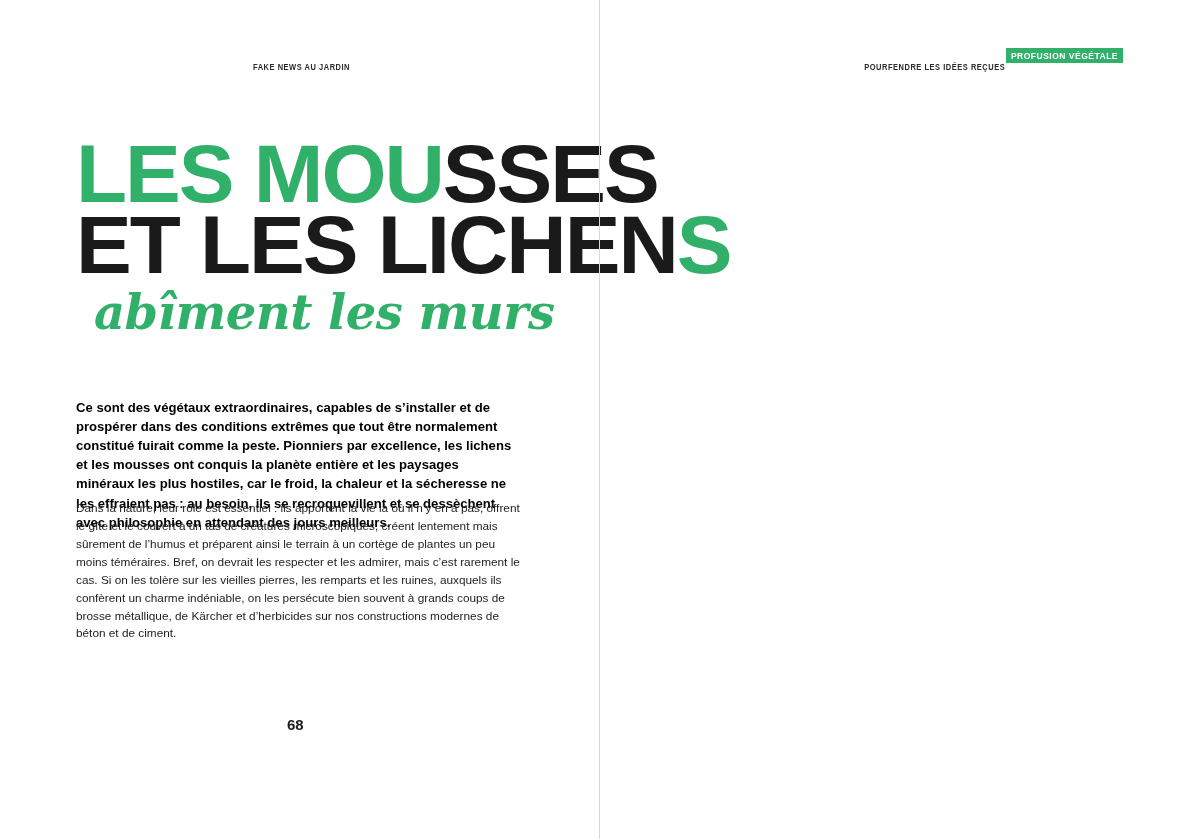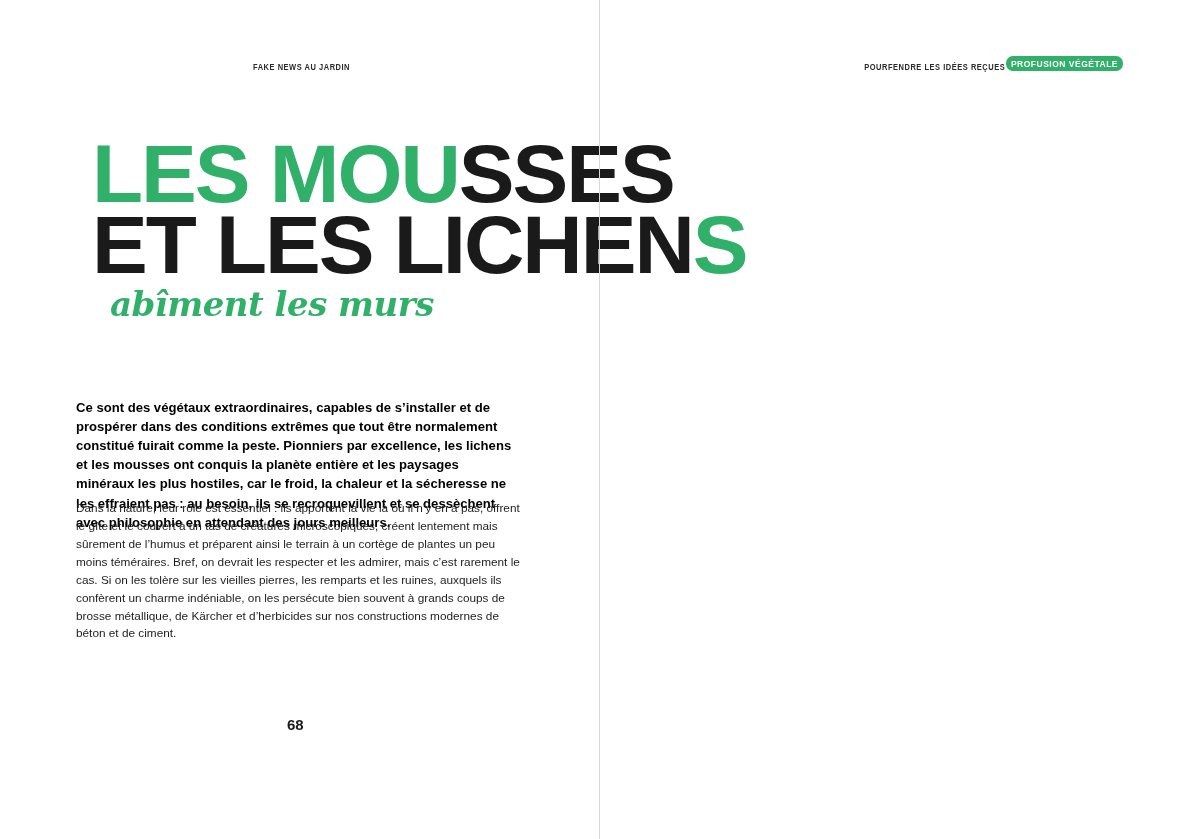--- a/index.html
+++ b/index.html
@@ -50,37 +50,36 @@
     left: 253px;
     transform-origin: left center;
   }
   .runhead-right {
     right: 195px;
     transform-origin: right center;
     text-align: right;
   }
   .runhead-tag {
     position: absolute;
-    top: 56px;
+    top: 48px;
     right: 77px;
     background: #31b06a;
     color: #ffffff;
     font-size: 8.5px;
     font-weight: bold;
     letter-spacing: 0.5px;
     padding: 3px 5px 2px 5px;
     text-transform: uppercase;
     font-family: "Liberation Sans Narrow", "Liberation Sans", sans-serif;
-    border-radius: 7px;
   }
 
   
   .title-block {
     position: absolute;
-    left: 92px;
+    left: 76px;
     top: 140px;
     width: 450px;
   }
   .title-line {
     font-family: "Liberation Sans", sans-serif;
     font-weight: bold;
     line-height: 0.82;
     letter-spacing: -2px;
     white-space: nowrap;
   }
@@ -95,21 +94,21 @@
     transform: scaleX(1.02);
     transform-origin: left center;
   }
   .green { color: #31b06a; }
   .dark  { color: #1a1a1a; }
 
   .title-script {
     font-family: "DejaVu Serif", serif;
     font-style: italic;
     font-weight: bold;
-    font-size: 34px;
+    font-size: 48px;
     color: #31b06a;
     margin-top: 6px;
     margin-left: 18px;
     letter-spacing: -0.5px;
     white-space: nowrap;
   }
 
   
   .lede {
     position: absolute;

